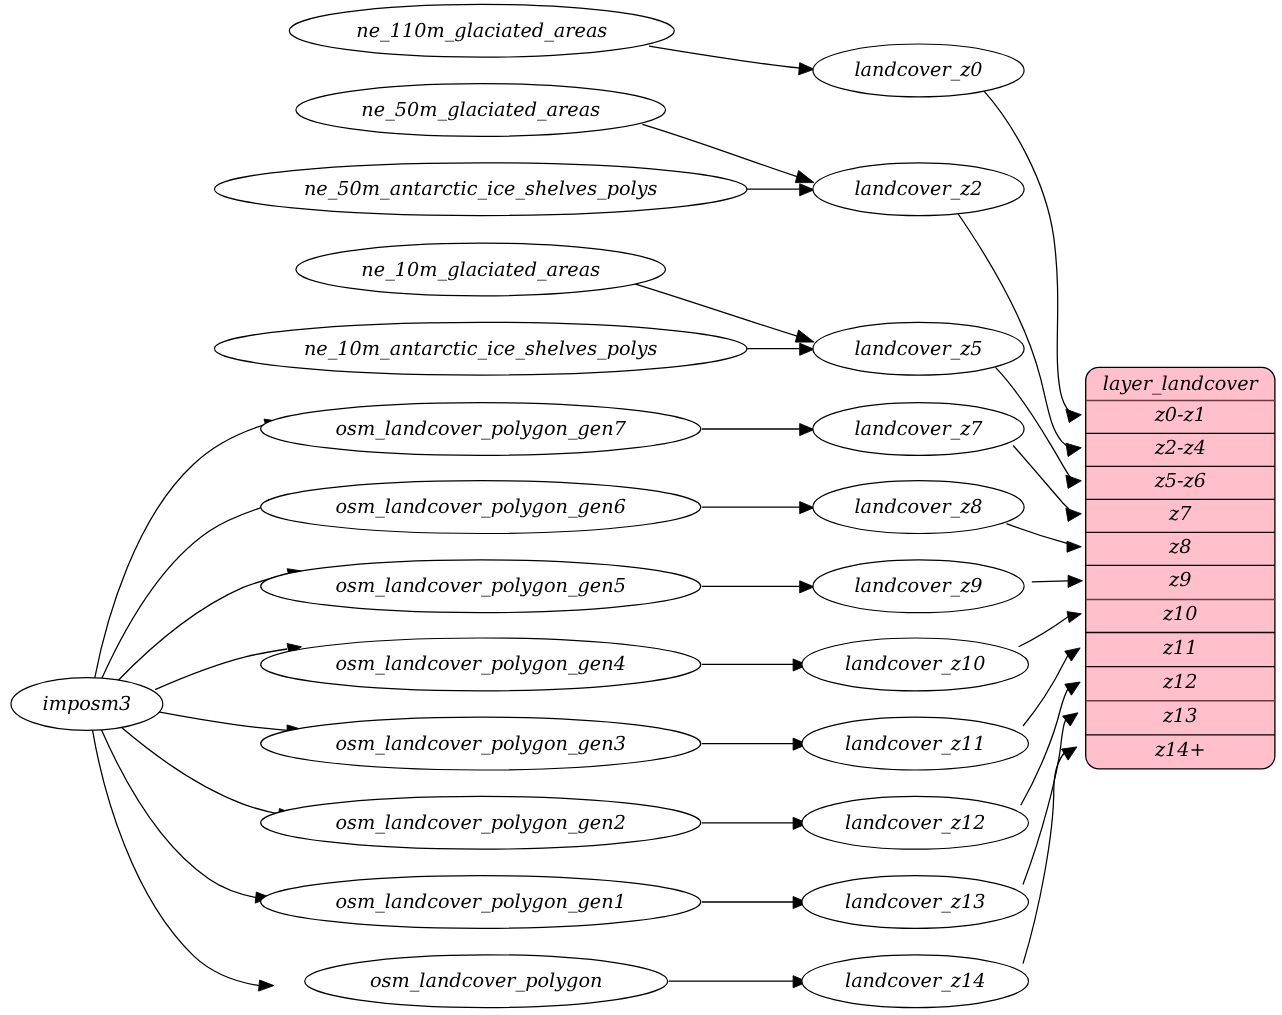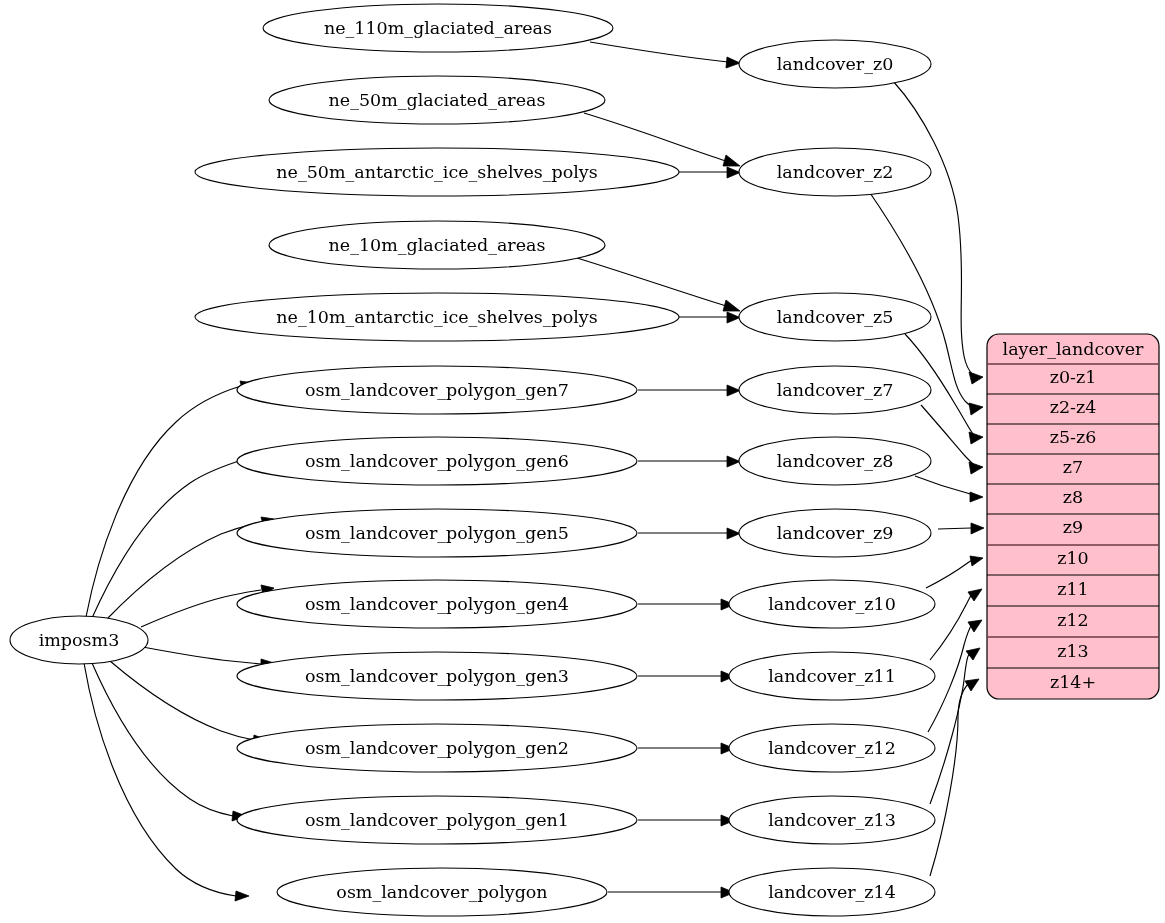--- a/index.html
+++ b/index.html
@@ -10,20 +10,21 @@
   body {
     width: 1165px;
     height: 923px;
     overflow: hidden;
     font-family: "DejaVu Serif", serif;
   }
   #graph-root {
     position: relative;
     width: 1165px;
     height: 923px;
+    font-style: italic;
   }
   svg#graph-svg {
     display: block;
     width: 1165px;
     height: 923px;
   }
   .node-ellipse {
     fill: #ffffff;
     stroke: #000000;
     stroke-width: 1.1;

